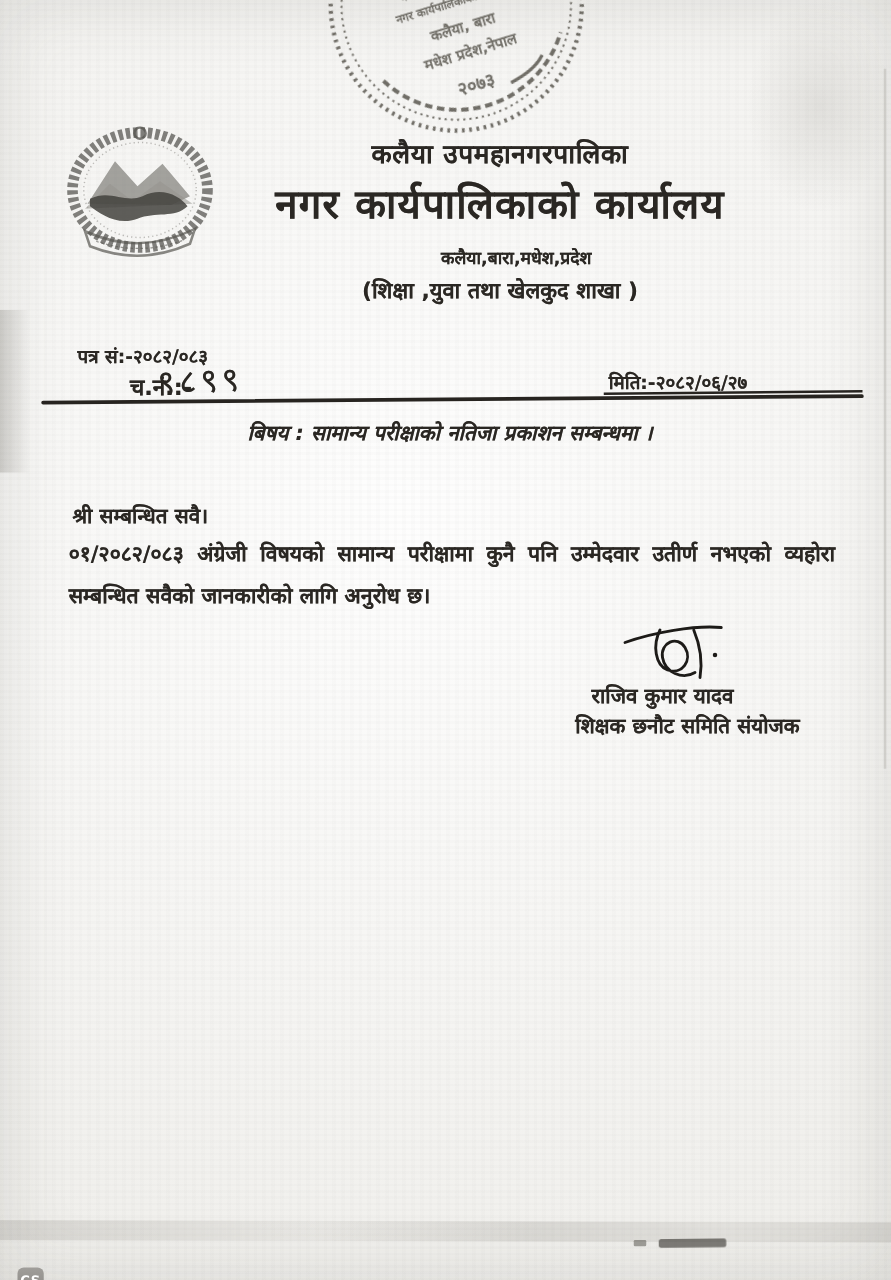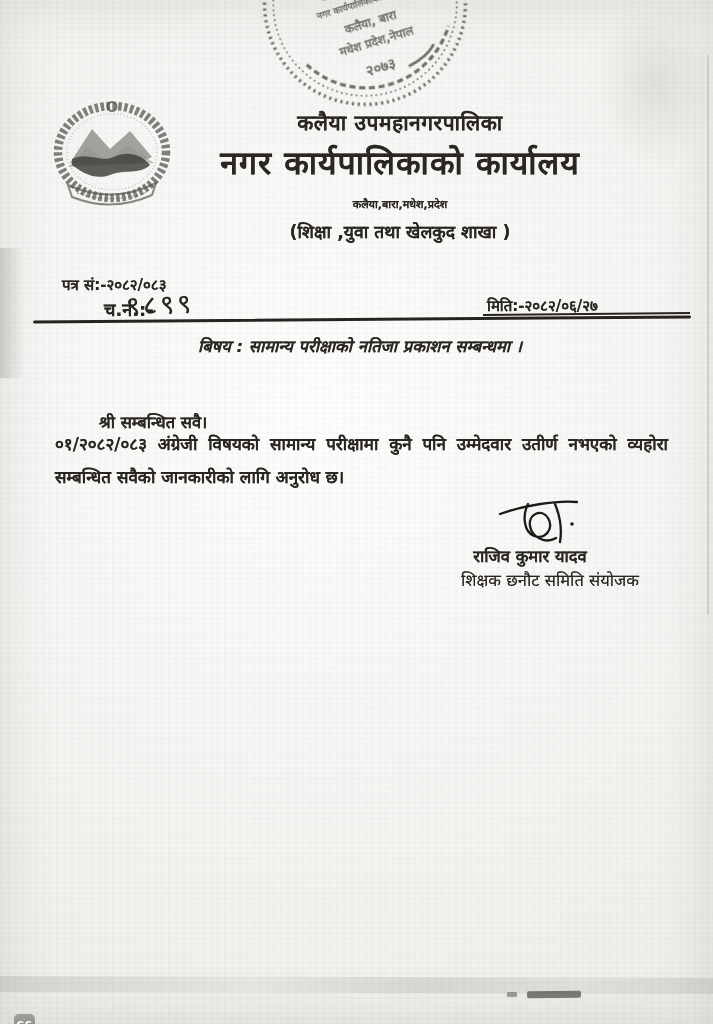--- a/index.html
+++ b/index.html
@@ -13,37 +13,37 @@
     color:#2a2723;
   }
   .tex{position:absolute;inset:0;pointer-events:none;
     background-image:repeating-linear-gradient(0deg, rgba(0,0,0,.013) 0 2px, transparent 2px 5px),
                      repeating-linear-gradient(90deg, rgba(0,0,0,.01) 0 3px, transparent 3px 7px);}
   .abs{position:absolute;}
   .ink{color:#2a2723; text-shadow:0 0 .4px rgba(45,40,33,.55);}
   .ctr{text-align:center;}
   .hdr-muni{top:108px; left:170px; width:460px; font-size:21px; font-weight:700; letter-spacing:.5px;}
   .hdr-office{top:140px; left:140px; width:520px; font-size:32px; font-weight:700; letter-spacing:1px;}
-  .hdr-addr{top:196px; left:170px; width:460px; font-size:11px; font-weight:700;}
+  .hdr-addr{top:196px; left:183px; width:460px; font-size:14px; font-weight:700;}
   .hdr-branch{top:219px; left:170px; width:460px; font-size:17.5px; font-weight:600;}
   .ref-letter{top:274px; left:62px; font-size:15px; font-weight:700;}
   .ref-disp{top:297px; left:76px; font-size:18px; font-weight:700;margin-left:28px;}
   .ref-dispno{top:285px; left:126px; font-size:27px; font-weight:400; letter-spacing:3px;
     transform:rotate(-2.5deg); font-family:"DejaVu Serif","Liberation Serif",serif;}
   .ref-date{top:295px; left:487px; font-size:15px; font-weight:700;}
   .rule-main{top:318px; left:33px; width:658px; height:3px; background:#272420; transform:rotate(-.45deg); border-radius:2px;}
   .rule-date{top:313px; left:483px; width:207px; height:2px; background:#272420; transform:rotate(-.5deg);}
   .subject{top:334px; left:60px; width:600px; font-size:16.5px; font-weight:700;font-style:italic;}
-  .salutation{top:410px; left:58px; font-size:16.5px; font-weight:700;margin-left:41px;}
+  .salutation{top:400px; left:58px; font-size:16.5px; font-weight:700;}
   .body-block{top:428px; left:55px; width:613px; font-size:17px; font-weight:600; line-height:33px;}
   .bl{white-space:nowrap;}
   .bl1{padding-left:170px; text-align:justify; text-align-last:justify; white-space:normal;}
   .bl2{text-align:justify; text-align-last:justify; white-space:normal;}
   .sig-name{top:544px; left:420px; width:220px; font-size:16.5px; font-weight:700;}
-  .sig-title{top:568px; left:415px; width:270px; font-size:16.5px; font-weight:400;}
+  .sig-title{top:568px; left:415px; width:270px; font-size:16.5px; font-weight:700;}
   .sig-scribble{top:494px; left:498px;}
   .stamp-wrap{top:-104px; left:257px; width:216px; height:216px; transform:rotate(-17deg); opacity:.82; filter:blur(.3px);}
   .emblem-wrap{top:101px; left:47px; width:130px; height:114px; opacity:.92; filter:blur(.2px);}
   .shade-tr{top:0; left:598px; width:115px; height:170px;
     background:radial-gradient(closest-side, rgba(125,122,114,.16), transparent); }
   .shade-left{top:248px; left:0; width:24px; height:130px;
     background:linear-gradient(90deg, rgba(120,117,110,.28), transparent);}
   .edge-line{top:55px; left:707px; width:2px; height:560px; background:#b9b7b2; opacity:.5;}
   .band{top:977px; left:0; width:713px; height:16px; transform:rotate(.15deg); filter:blur(.4px);
     background:linear-gradient(90deg, rgba(152,149,142,.28), rgba(176,173,166,.13) 35%,

